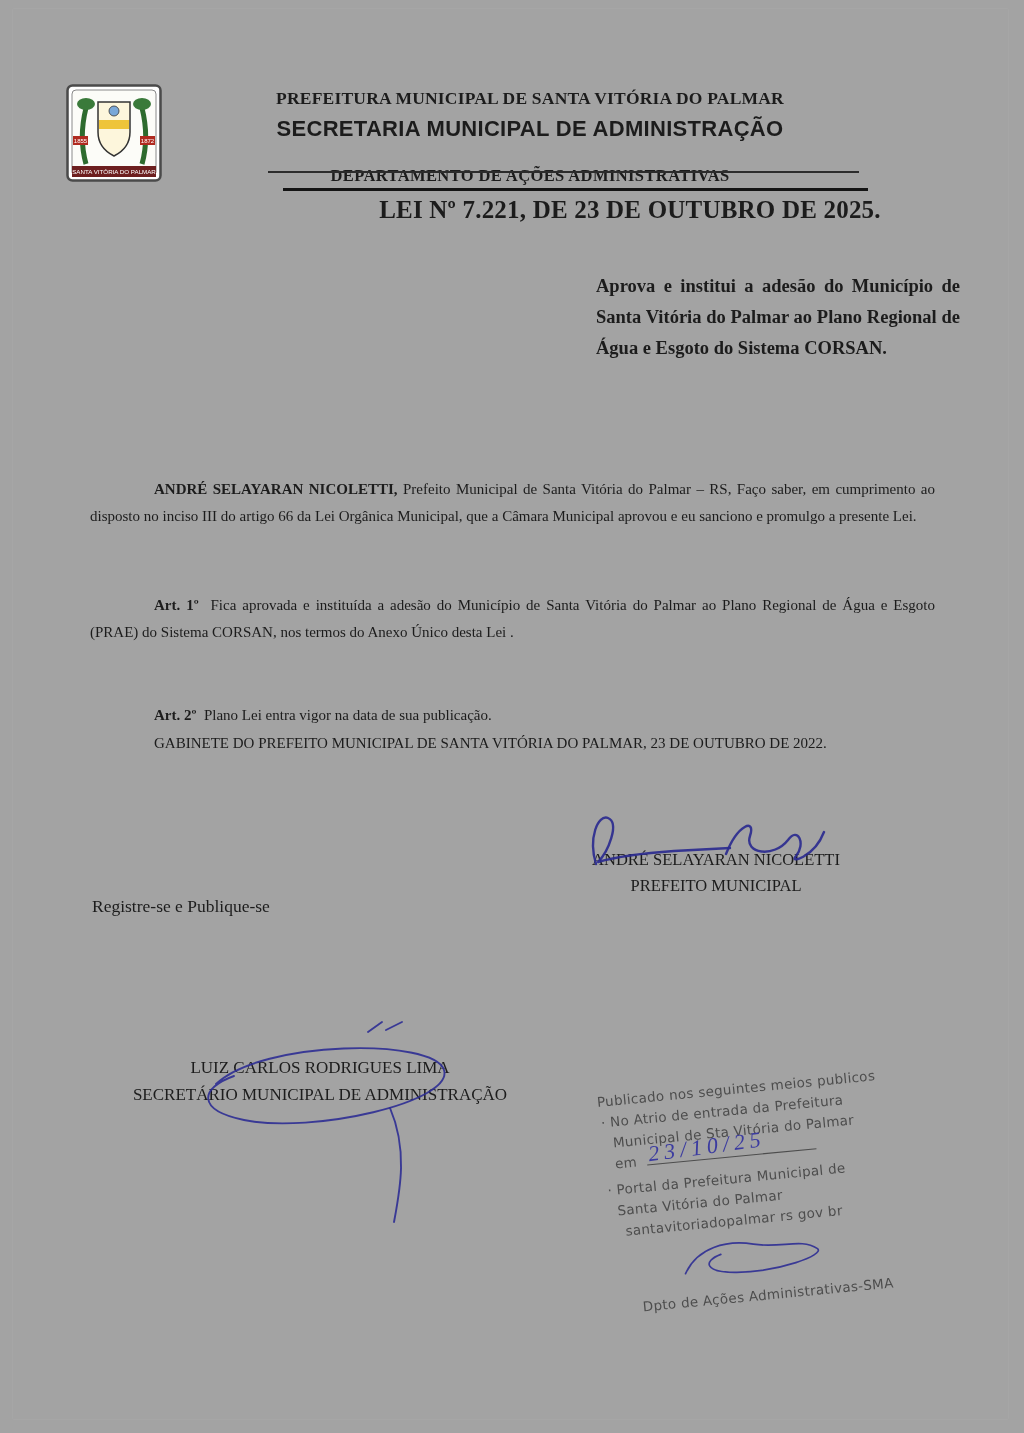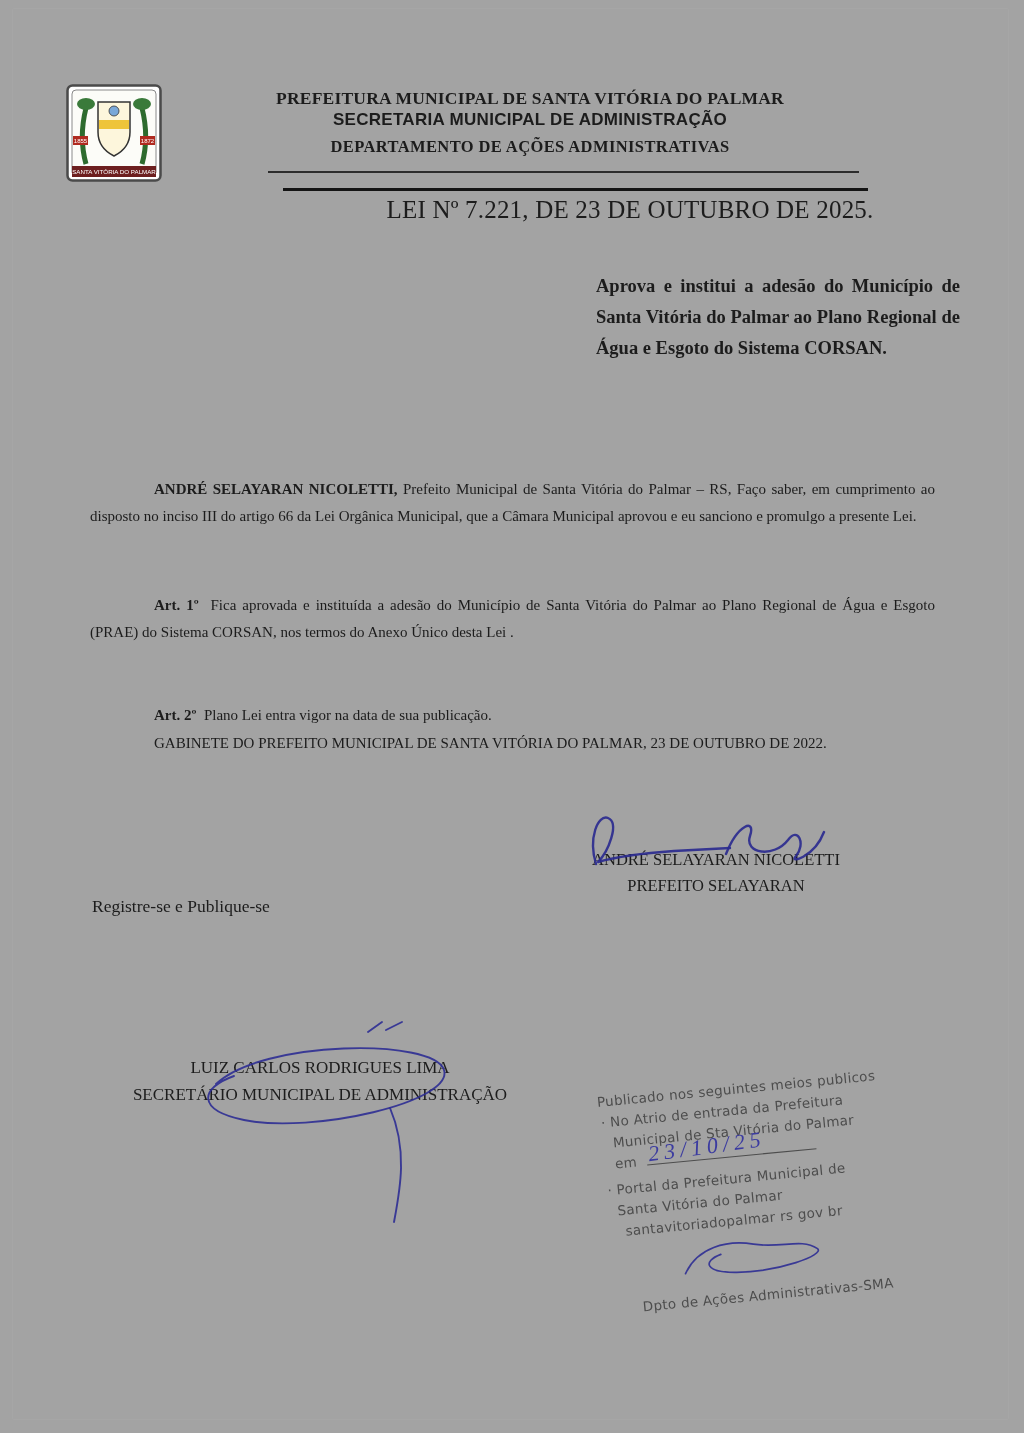--- a/index.html
+++ b/index.html
@@ -10,26 +10,26 @@
     font-family:"Liberation Serif", serif; color:#1c1c1c;
   }
   .scan-frame {
     position:absolute; left:12px; top:8px; width:997px; height:1412px;
     border:1px solid #a6a6a6; border-radius:2px;
   }
   
   .logo { position:absolute; left:66px; top:84px; width:96px; height:98px; }
   .org-block { position:absolute; left:200px; top:88px; width:660px; text-align:center; }
   .org1 { font-weight:bold; font-size:17.5px; letter-spacing:0.2px; }
-  .org2 { font-family:"Liberation Sans", sans-serif; font-weight:bold; font-size:17px; margin-top:1px; letter-spacing:0.3px; }
-  .org3 { font-weight:bold; font-size:16.5px; margin-top:7px; letter-spacing:0.4px; }
+  .org2 { font-family:"Liberation Sans", sans-serif; font-weight:bold; font-size:22px; margin-top:7px; letter-spacing:0.3px; }
+  .org3 { font-weight:bold; font-size:16.5px; margin-top:24px; letter-spacing:0.4px; }
   .rule1 { position:absolute; left:268px; top:171px; width:591px; height:2px; background:#2c2c2c; }
   .rule2 { position:absolute; left:283px; top:188px; width:585px; height:3px; background:#141414; }
   
-  .law-title { position:absolute; left:300px; top:196px; width:660px; text-align:center; font-weight:normal; font-size:25px; letter-spacing:0.2px; }
+  .law-title { position:absolute; left:300px; top:196px; width:660px; text-align:center; font-weight:bold; font-size:25px; letter-spacing:0.2px; }
   .summary { position:absolute; left:596px; top:271px; width:364px; font-weight:bold; font-size:18.5px; line-height:31px; text-align:justify; text-align-last:left; }
   
   .para { position:absolute; left:90px; width:845px; font-size:15px; line-height:27px; text-align:justify; text-indent:64px; }
   .preamble { top:476px; }
   .art1 { top:592px; }
   .art2 { top:702px; }
   .gabinete { top:730px; }
   
   .sig-mayor-svg { position:absolute; left:578px; top:804px; width:265px; height:72px; z-index:3; }
   .mayor-name { position:absolute; left:520px; top:850px; width:392px; text-align:center; font-size:16.5px; z-index:2; }
@@ -111,21 +111,21 @@
 
   <p class="para art2"><b>Art. 2º</b>&nbsp; <span>Plano Lei entra vigor na data de sua publicação.</span></p>
 
   <p class="para gabinete">GABINETE DO PREFEITO MUNICIPAL DE SANTA VITÓRIA DO PALMAR, 23 DE OUTUBRO DE 2022.</p>
 
   <svg class="sig-mayor-svg ink" viewBox="0 0 265 72">
     <path d="M18 60 C10 34 20 10 30 14 C42 19 30 48 20 58 C34 54 52 50 96 47 L152 44"></path>
     <path d="M148 50 C160 20 178 14 172 32 C166 50 196 54 210 36 C220 22 228 40 218 52 C210 60 236 54 246 28"></path>
   </svg>
   <div class="mayor-name">ANDRÉ SELAYARAN NICOLETTI</div>
-  <div class="mayor-role">PREFEITO SELAYARAN</div>
+  <div class="mayor-role">PREFEITO MUNICIPAL</div>
 
   <div class="register">Registre-se e Publique-se</div>
 
   <div class="sec-name">LUIZ CARLOS RODRIGUES LIMA</div>
   <div class="sec-role">SECRETÁRIO MUNICIPAL DE ADMINISTRAÇÃO</div>
   <svg class="sig-secretary-svg ink-thin" viewBox="0 0 310 215">
     <path d="M44 74 C90 30 262 28 272 60 C282 92 140 124 72 110 C24 100 28 78 62 66"></path>
     <path d="M196 22 l14 -10 M214 20 l16 -8"></path>
     <path d="M218 98 C236 140 228 180 222 212"></path>
   </svg>

